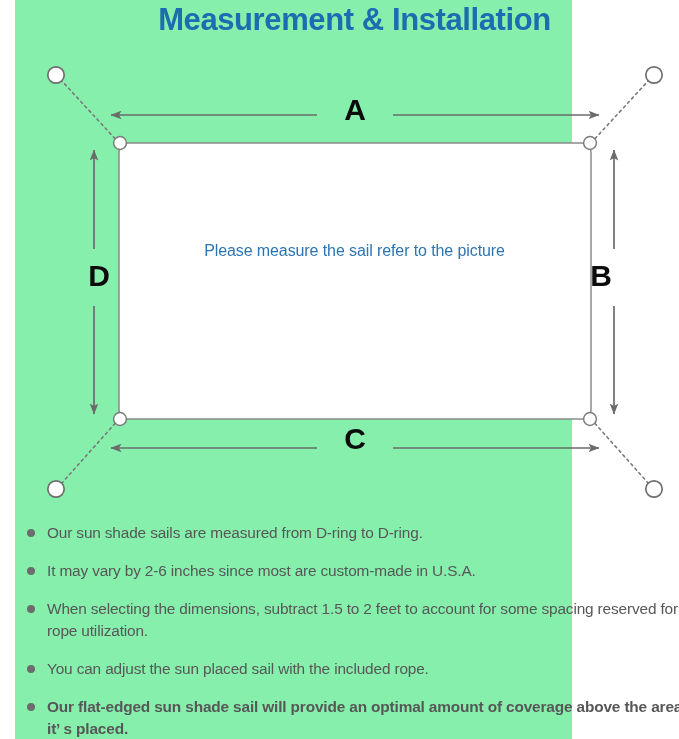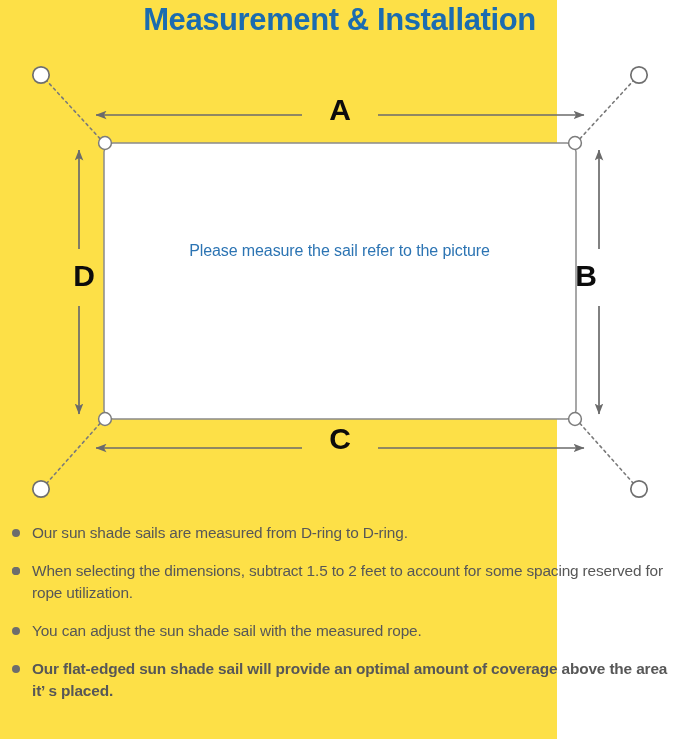--- a/index.html
+++ b/index.html
@@ -12,21 +12,22 @@
     height: 739px;
     font-family: "Liberation Sans", sans-serif;
     overflow: hidden;
     position: relative;
   }
 
   #page {
     position: relative;
     width: 557px;
     height: 739px;
-    background: #fde047;
+    background: #86efac;
+    margin-left: 15px;
   }
 
   
   #title {
     position: absolute;
     left: 0;
     top: 0;
     width: 679px;
     height: 44px;
     line-height: 40px;
@@ -194,28 +195,29 @@
     <div id="center-sub">Please measure the sail refer to the picture</div>
   </div>
 
   <div id="notes">
     <div class="note">
       <span class="dot"></span>
       <span>Our sun shade sails are measured from D-ring to D-ring.</span>
     </div>
     <div class="note">
       <span class="dot"></span>
+      <span>It may vary by 2-6 inches since most are custom-made in U.S.A.</span>
     </div>
     <div class="note">
       <span class="dot"></span>
       <span>When selecting the dimensions, subtract 1.5 to 2 feet to account for some spacing reserved for rope utilization.</span>
     </div>
     <div class="note">
       <span class="dot"></span>
-      <span>You can adjust the sun shade sail with the measured rope.</span>
+      <span>You can adjust the sun placed sail with the included rope.</span>
     </div>
     <div class="note">
       <span class="dot"></span>
       <span>Our flat-edged sun shade sail will provide an optimal amount of coverage above the area it’ s placed.</span>
     </div>
   </div>
 
 </div>
 
 </body></html>

